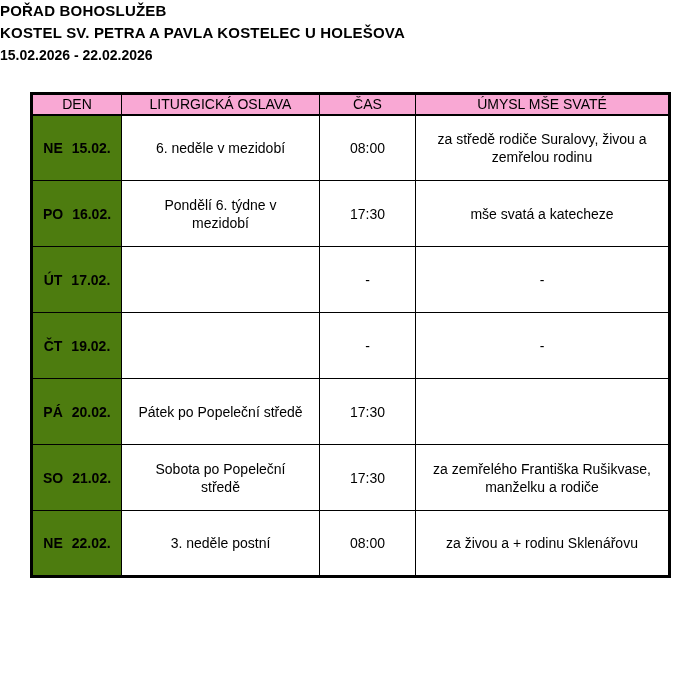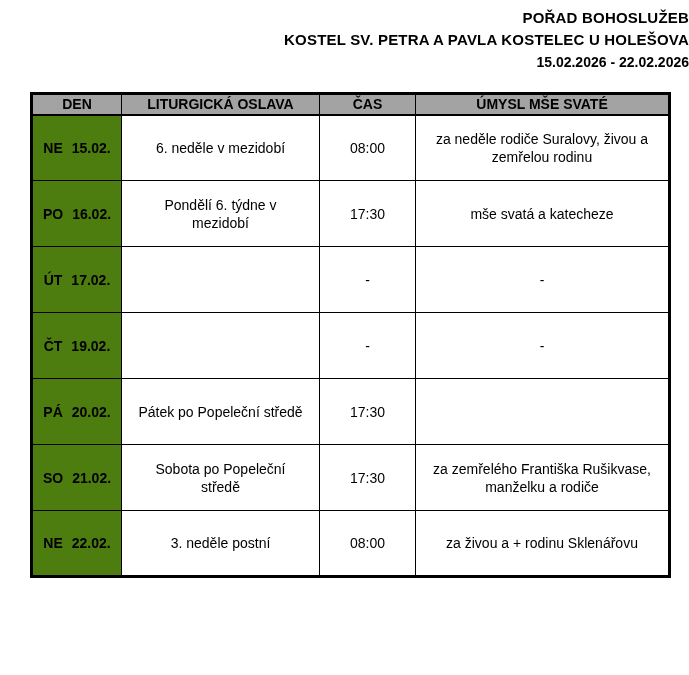--- a/index.html
+++ b/index.html
@@ -11,23 +11,21 @@
     color: #000000;
   }
   .page {
     position: relative;
     width: 689px;
     height: 675px;
     background: #ffffff;
     overflow: hidden;
   }
   .titles {
-    padding-top: 7px;
-    text-align: right;
-    margin-left: 20px;
+    text-align: left;
   }
   .title-main, .title-sub {
     font-size: 15px;
     font-weight: bold;
     line-height: 22px;
     letter-spacing: 0.2px;
   }
   .title-range {
     font-size: 14px;
     font-weight: bold;
@@ -44,22 +42,22 @@
   }
   table.schedule th, table.schedule td {
     border: 1px solid #000000;
     font-size: 14px;
     text-align: center;
     vertical-align: middle;
     padding: 2px 4px;
     overflow: hidden;
   }
   table.schedule th {
-    background: #a3a3a3;
-    font-weight: bold;
+    background: #f9a8d4;
+    font-weight: normal;
     height: 21px;
     border-bottom: 2px solid #000000;
     padding: 1px 2px;
   }
   table.schedule td {
     height: 66px;
   }
   td.day-cell {
     background: #4d7c0f;
     font-weight: bold;
@@ -104,21 +102,21 @@
         <th>LITURGICKÁ OSLAVA</th>
         <th>ČAS</th>
         <th>ÚMYSL MŠE SVATÉ</th>
       </tr>
     </thead>
     <tbody>
       <tr>
         <td class="day-cell"><span class="day-label">NE</span><span class="date-label">15.02.</span></td>
         <td class="celebration-cell">6. neděle v mezidobí</td>
         <td class="time-cell">08:00</td>
-        <td class="intention-cell">za neděle rodiče Suralovy, živou a
+        <td class="intention-cell">za středě rodiče Suralovy, živou a
 zemřelou rodinu</td>
       </tr>
       <tr>
         <td class="day-cell"><span class="day-label">PO</span><span class="date-label">16.02.</span></td>
         <td class="celebration-cell">Pondělí 6. týdne v
 mezidobí</td>
         <td class="time-cell">17:30</td>
         <td class="intention-cell">mše svatá a katecheze</td>
       </tr>
       <tr>

